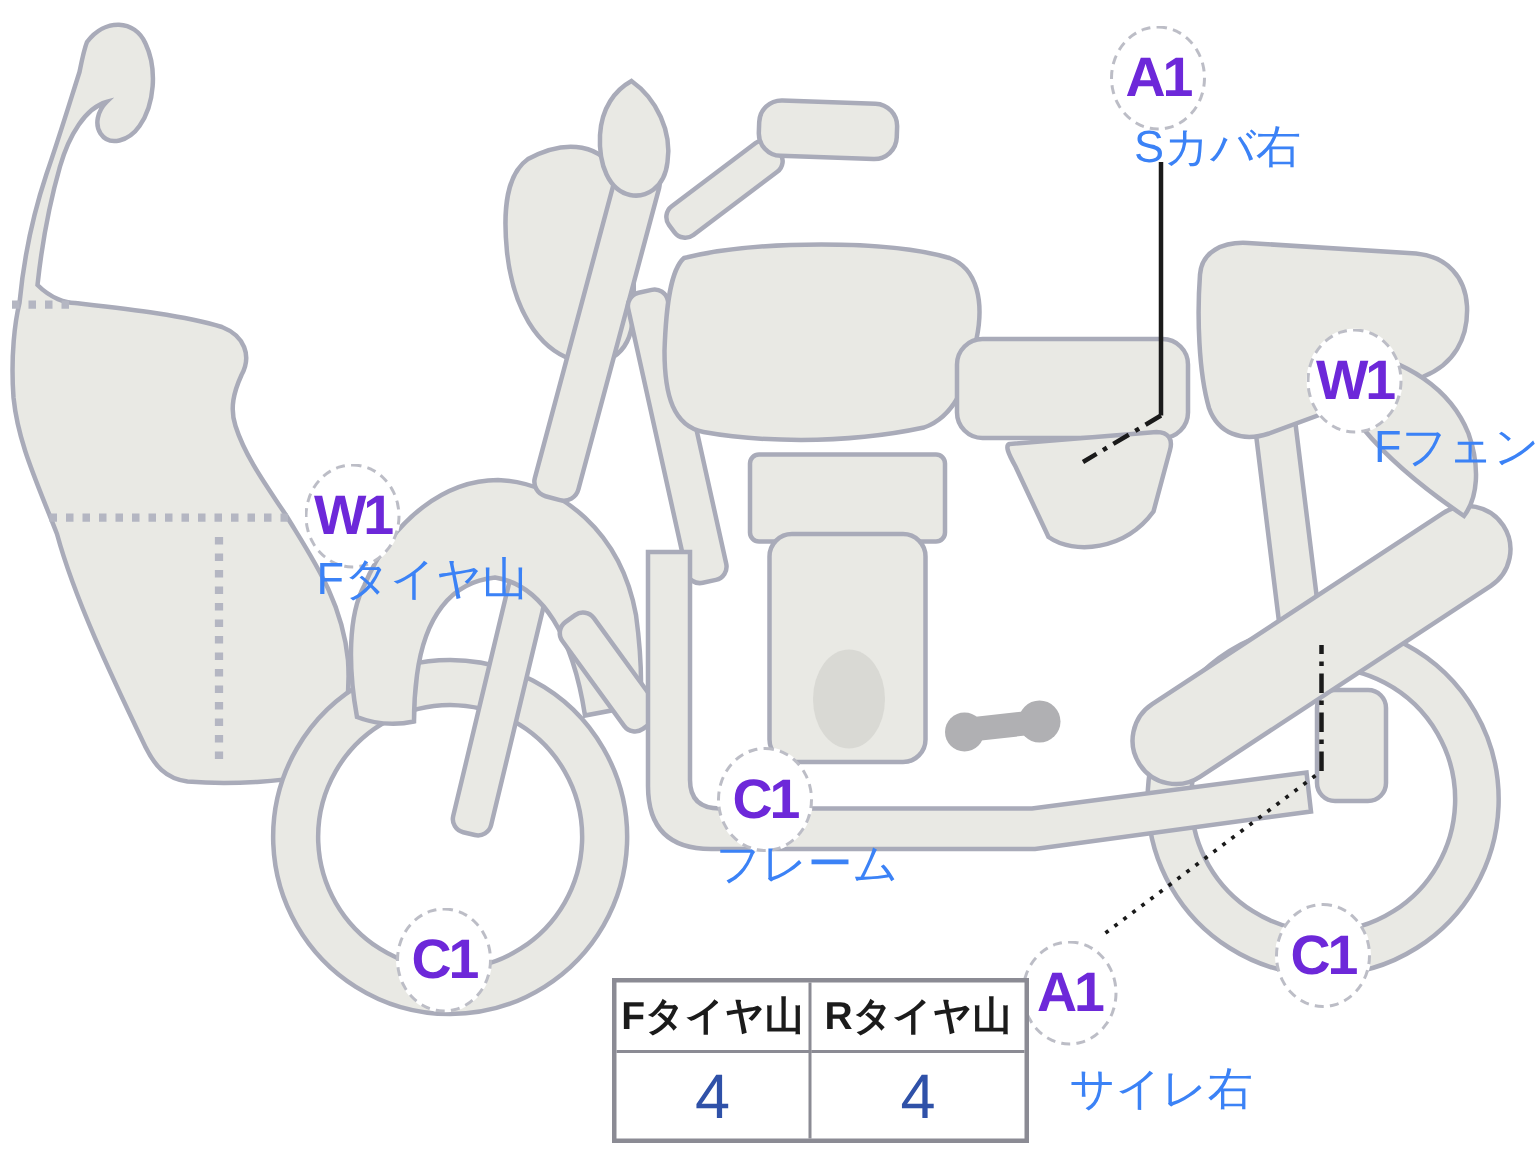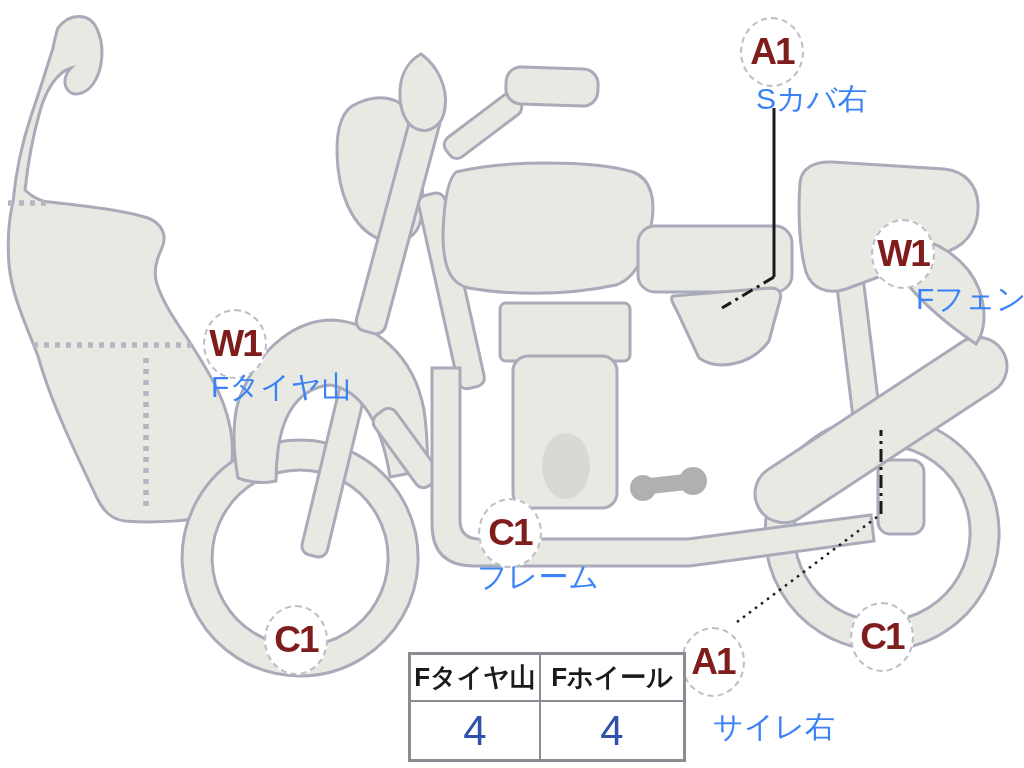--- a/index.html
+++ b/index.html
@@ -5,21 +5,21 @@
   html,body{margin:0;padding:0;background:#ffffff;}
   .stage{
     position:relative;width:1024px;height:768px;background:#ffffff;
     overflow:hidden;font-family:"Liberation Sans","DejaVu Sans",sans-serif;
   }
   .stage svg{position:absolute;left:0;top:0;}
   .marker{
     position:absolute;width:64px;height:70px;box-sizing:border-box;
     border:2px dashed #bcbdc6;border-radius:50%;background:#ffffff;
     display:flex;align-items:center;justify-content:center;
-    color:#7f1d1d;font-weight:bold;font-size:37px;letter-spacing:-2px;text-align:center;
+    color:#6d28d9;font-weight:bold;font-size:37px;letter-spacing:-2px;text-align:center;
   }
   .part-label{
     position:absolute;font-size:30px;color:#3b82f6;font-weight:500;
     white-space:nowrap;line-height:1;
   }
   .tire-table{
     position:absolute;left:408px;top:652px;width:278px;height:110px;
     box-sizing:border-box;border:3px solid #8b8b94;background:#ffffff;
     display:grid;grid-template-columns:130px 1fr;grid-template-rows:47px 1fr;
   }
@@ -132,18 +132,18 @@
 
   <div class="marker" style="left:264px;top:605px">C1</div>
 
   <div class="marker" style="left:850px;top:602px">C1</div>
 
   <div class="marker" style="left:681px;top:627px">A1</div>
   <div class="part-label" style="left:713px;top:712px">サイレ右</div>
 
   <div class="tire-table">
     <div class="cell head c1">Fタイヤ山</div>
-    <div class="cell head">Fホイール</div>
+    <div class="cell head">Rタイヤ山</div>
     <div class="cell val c1">4</div>
     <div class="cell val">4</div>
   </div>
 
 </div>
 
 </body></html>

